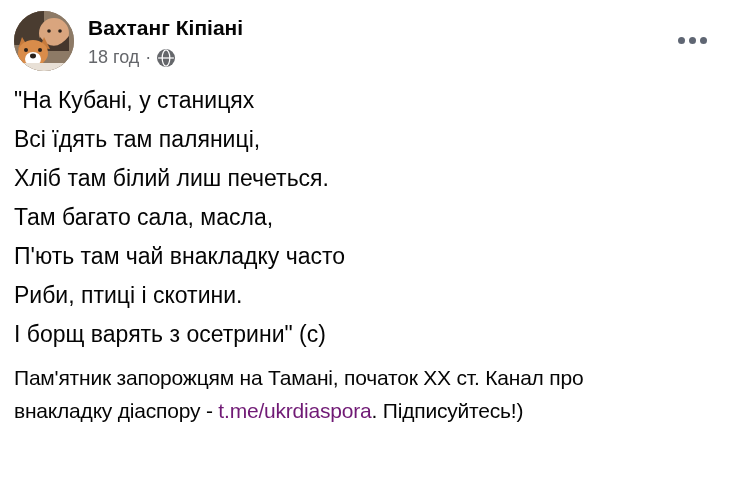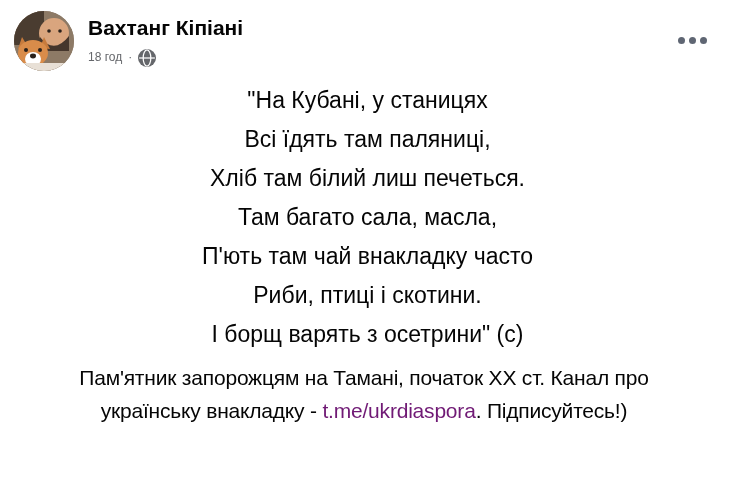--- a/index.html
+++ b/index.html
@@ -4,21 +4,20 @@
 <style>
   html, body { margin: 0; padding: 0; }
   .screen {
     position: relative;
     width: 741px;
     height: 479px;
     background: #ffffff;
     font-family: "Liberation Sans", sans-serif;
     color: #050505;
     overflow: hidden;
-    text-align: center;
   }
 
   
   .avatar {
     position: absolute;
     left: 14px; top: 11px;
     width: 60px; height: 60px;
     border-radius: 50%;
     overflow: hidden;
     cursor: pointer;
@@ -33,21 +32,21 @@
     line-height: 24px;
     cursor: pointer;
     text-decoration: none;
   }
   .meta-row {
     position: absolute;
     left: 88px; top: 45px;
     display: flex;
     align-items: center;
     gap: 6px;
-    font-size: 12px;
+    font-size: 18px;
     color: #65676B;
     line-height: 24px;
   }
   .meta-row .sep { color: #65676B; }
   .globe { display: inline-block; width: 18px; height: 18px; margin-top: 2px; }
 
   .menu-button {
     position: absolute;
     left: 672px; top: 26px;
     width: 40px; height: 28px;
@@ -144,17 +143,17 @@
     <p class="verse">"На Кубані, у станицях</p>
     <p class="verse">Всі їдять там паляниці,</p>
     <p class="verse">Хліб там білий лиш печеться.</p>
     <p class="verse">Там багато сала, масла,</p>
     <p class="verse">П'ють там чай внакладку часто</p>
     <p class="verse">Риби, птиці і скотини.</p>
     <p class="verse">І борщ варять з осетрини" (с)</p>
 
     <div class="post-footer">
       <span>Пам'ятник запорожцям на Тамані, початок XX ст. Канал про</span><br>
-      <span>українську внакладку - </span><a href="#">t.me/ukrdiaspora</a><span>. Підписуйтесь!)</span>
+      <span>внакладку діаспору - </span><a href="#">t.me/ukrdiaspora</a><span>. Підписуйтесь!)</span>
     </div>
   </div>
 
 </div>
 
 </body></html>

